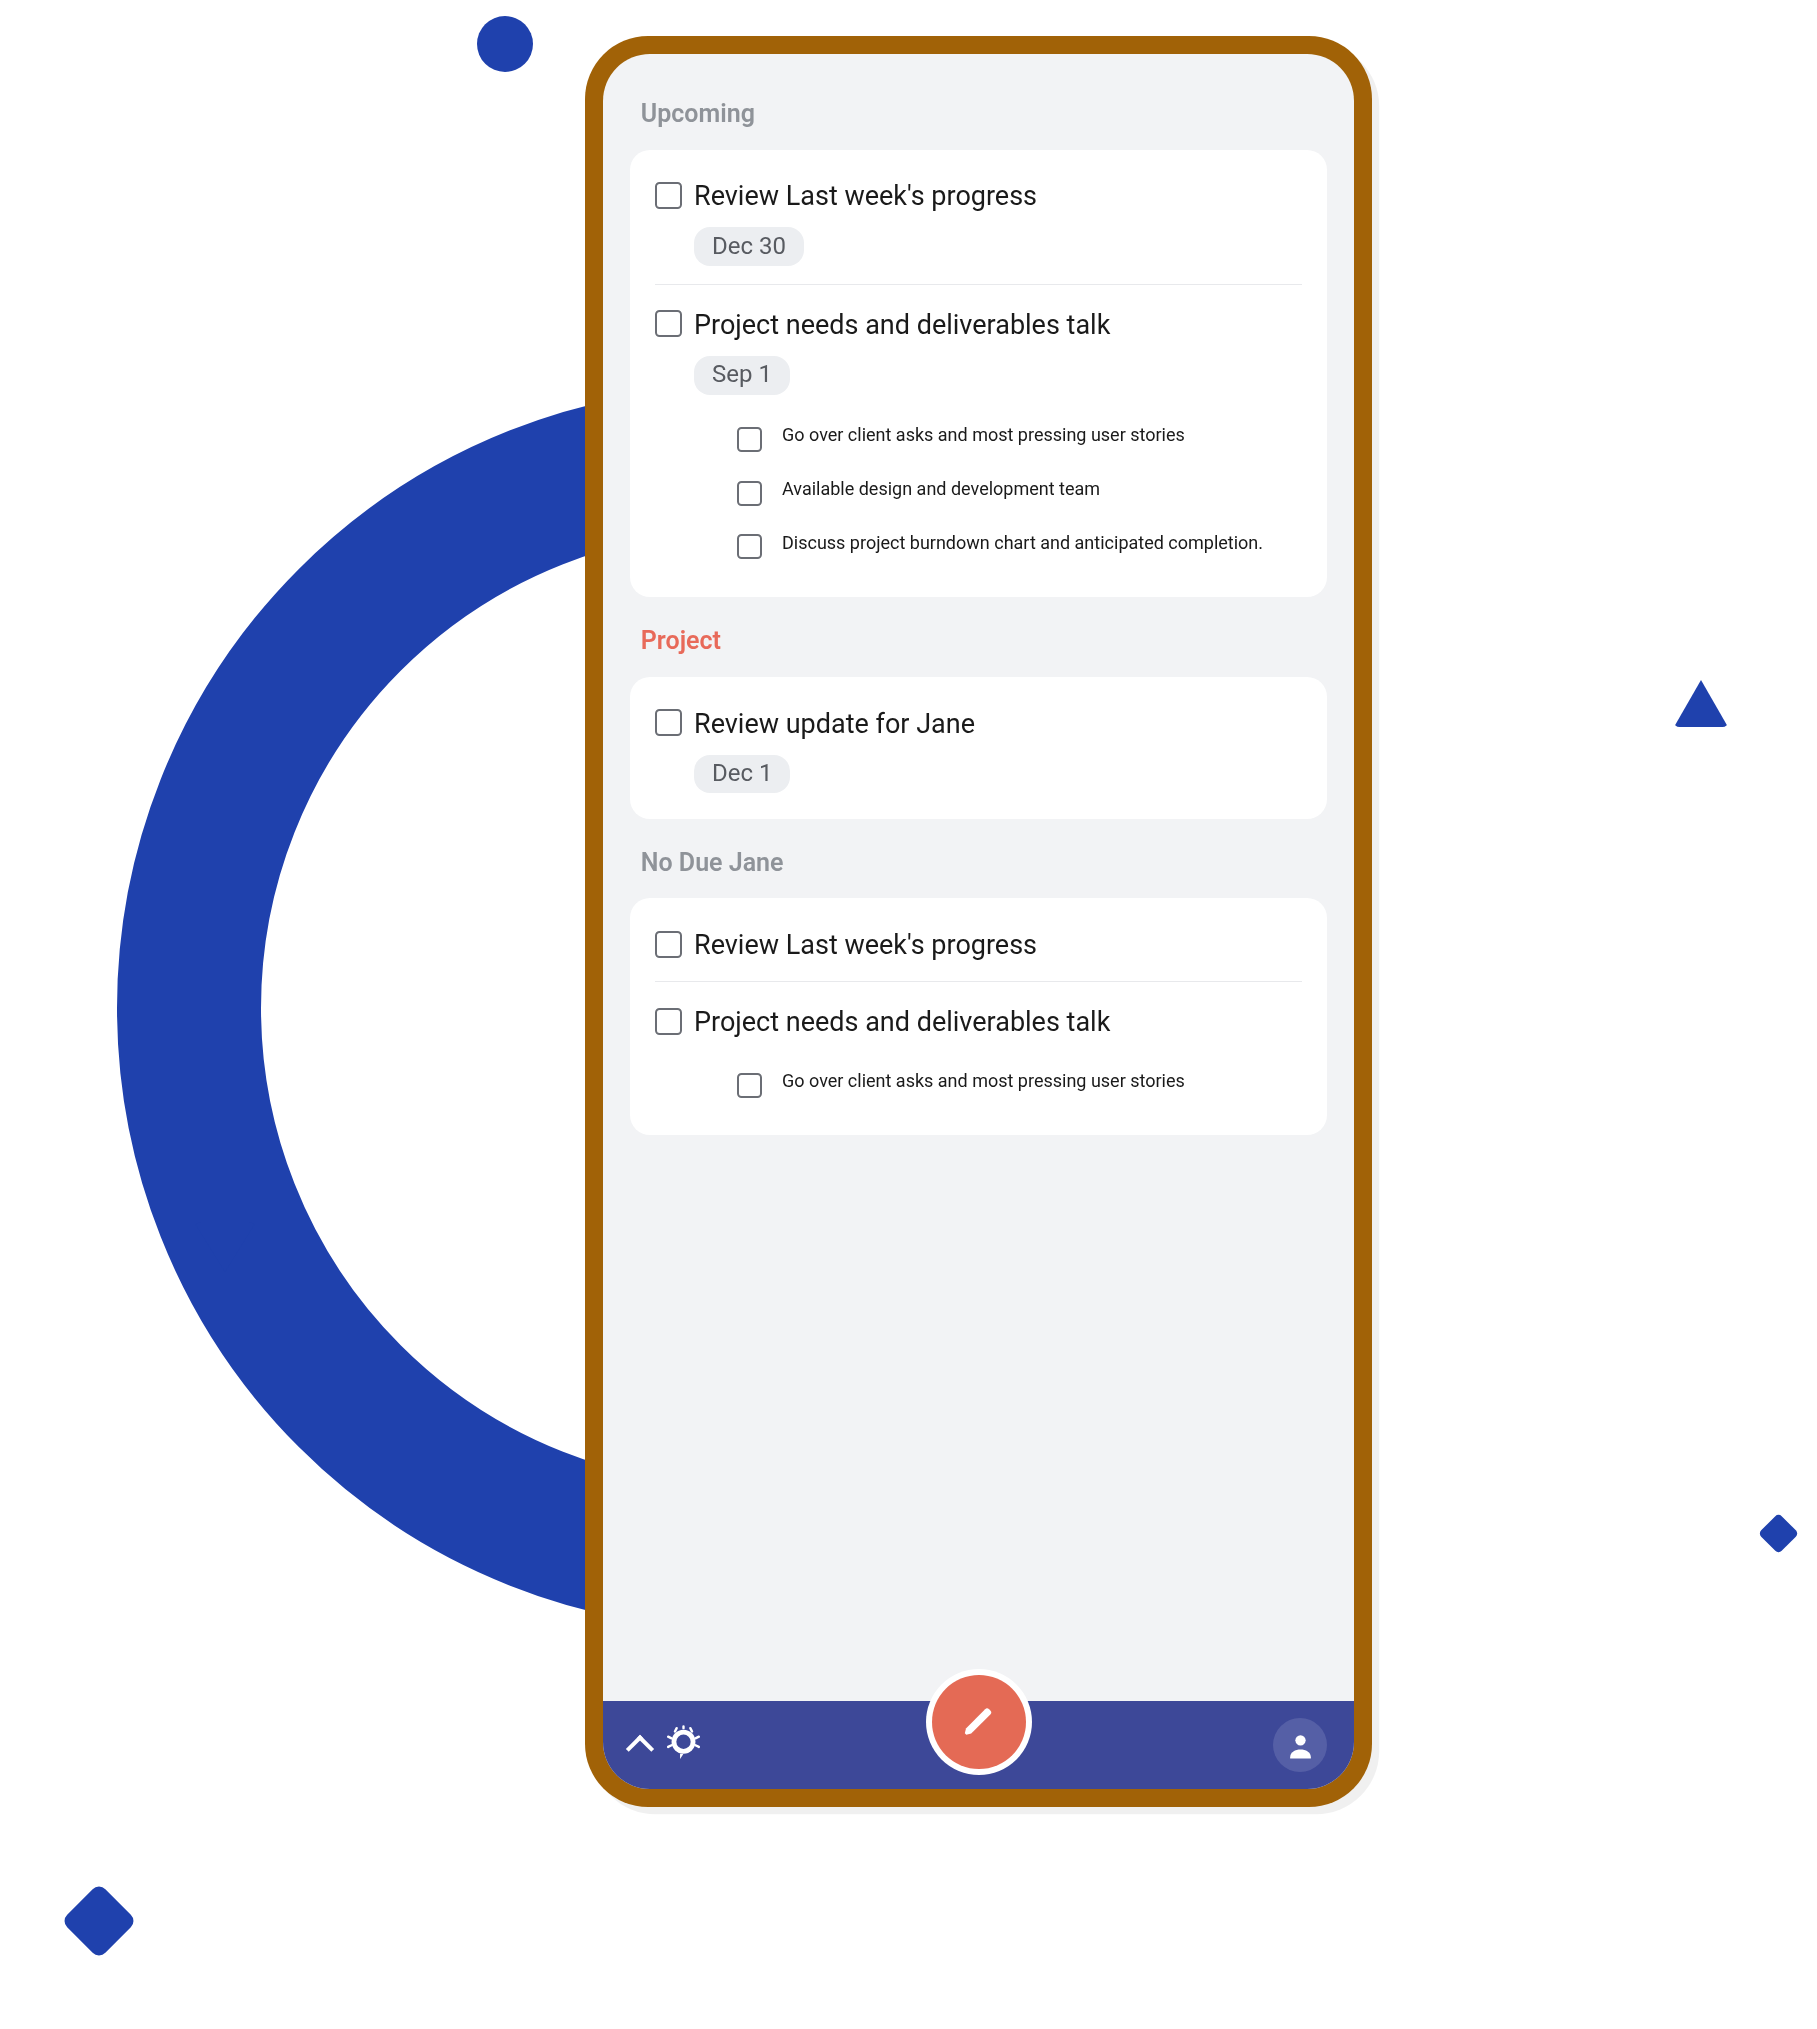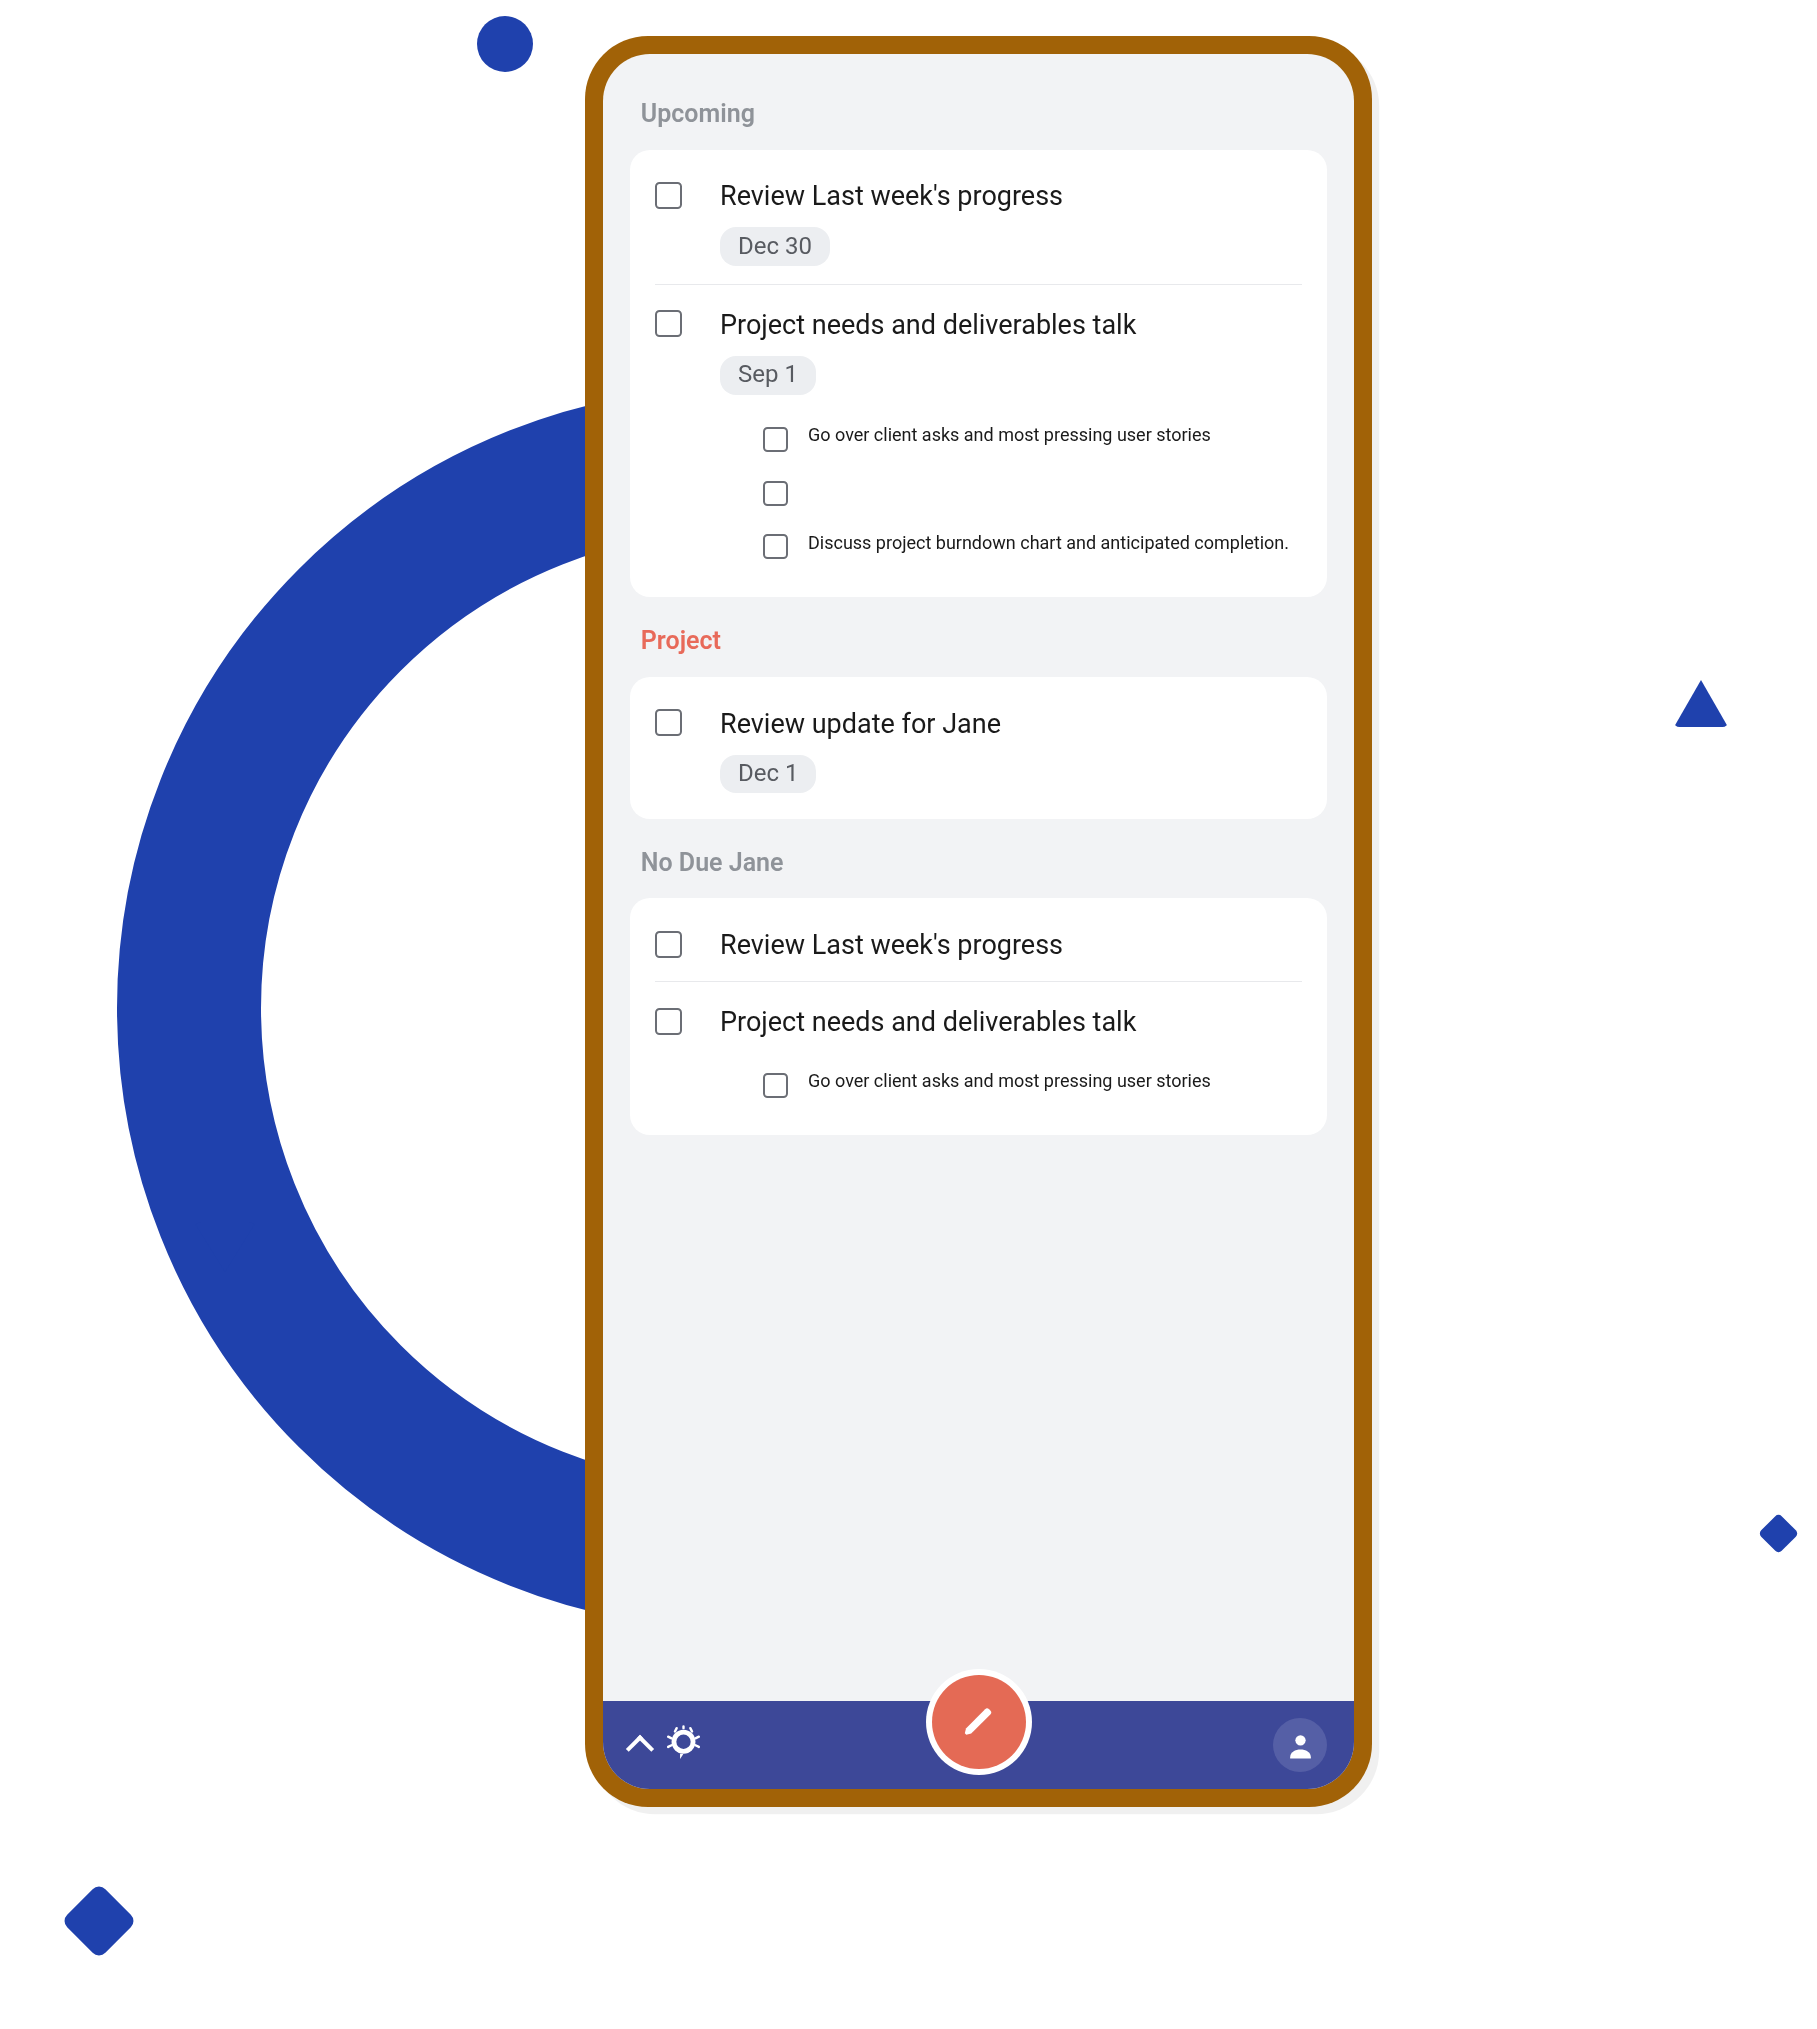--- a/index.html
+++ b/index.html
@@ -106,21 +106,21 @@
     color: #e86a5a;
   }
   .card {
     background: #fff;
     border-radius: 20px;
     padding: 7.2px 25px;
   }
   .task-row {
     display: flex;
     align-items: flex-start;
-    gap: 38px;
+    gap: 12px;
     padding: 21.6px 0 18px 0;
     border-bottom: 0.9px solid #e8e9ec;
   }
   .task-row:last-child { border-bottom: none; }
   .task-body { flex: 1; }
   .task-title {
     font-size: 27px;
     color: #1a1a1a;
     line-height: 1.35;
     padding-top: 0px;
@@ -236,20 +236,21 @@
           <div class="task-body">
             <div class="task-title">Project needs and deliverables talk</div>
             <div class="date-chip">Sep 1</div>
             <div class="subtasks">
               <div class="subtask-row">
                 <div class="checkbox"></div>
                 <div class="subtask-title">Go over client asks and most pressing user stories</div>
               </div>
               <div class="subtask-row">
                 <div class="checkbox"></div>
+                <div class="subtask-title">Available design and development team</div>
               </div>
               <div class="subtask-row">
                 <div class="checkbox"></div>
                 <div class="subtask-title">Discuss project burndown chart and anticipated completion.</div>
               </div>
             </div>
           </div>
         </div>
 
       </div>

